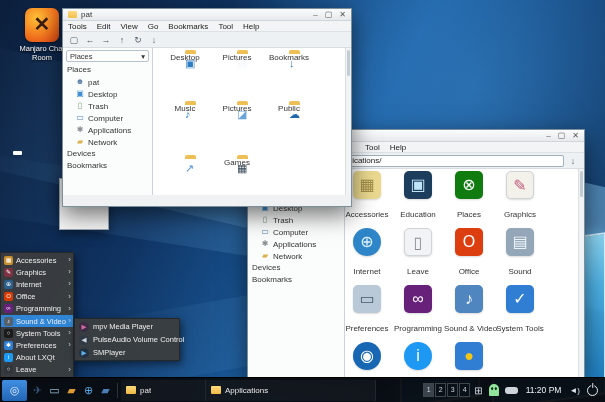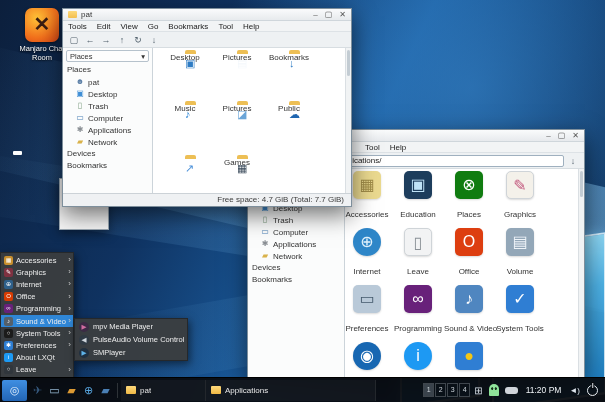--- a/index.html
+++ b/index.html
@@ -111,21 +111,21 @@
   
   .startmenu{position:absolute;left:0;top:252px;width:74px;z-index:40;
     background:rgba(58,61,64,.96);border:1px solid #25282b;box-shadow:2px 3px 8px rgba(0,0,0,.5);
     padding:1px 0;}
   .sm-item{display:flex;align-items:center;height:12.2px;padding:0 2px 0 3px;}
   .sm-item.active{background:#2f86d6;}
   .sm-ico{width:9px;height:9px;border-radius:2px;flex:none;margin-right:3px;text-align:center;}
   .sm-ico i{font-style:normal;font-size:6px;line-height:9px;color:#fff;display:block;}
   .sm-label{flex:1;font-size:7.5px;color:#ededed;white-space:nowrap;overflow:hidden;}
   .sm-arrow{font-size:8px;color:#c9c9c9;line-height:1;}
-  .submenu{position:absolute;left:74px;top:318px;width:114px;z-index:41;
+  .submenu{position:absolute;left:74px;top:318px;width:106px;z-index:41;
     background:rgba(58,61,64,.96);border:1px solid #25282b;box-shadow:2px 3px 8px rgba(0,0,0,.5);
     padding:1px 0;}
   .sub-item{display:flex;align-items:center;height:13px;padding:0 4px;}
   .sub-ico{width:10px;height:10px;border-radius:50%;flex:none;margin-right:4px;text-align:center;}
   .sub-ico i{font-style:normal;font-size:6.5px;line-height:10px;display:block;}
   .sub-label{font-size:7.5px;color:#ededed;white-space:nowrap;}
 
   
   .taskbar{position:absolute;left:0;right:0;bottom:0;height:25px;z-index:50;
     background:rgba(9,11,15,.94);display:flex;align-items:center;border-top:1px solid #000;}
@@ -290,21 +290,21 @@
             <span class="app-tile" style="background: rgb(221, 62, 16);">
               <i style="color: rgb(255, 255, 255);">O</i>
             </span>
             <span class="app-label">Office</span>
           </div>
 
           <div class="app-cell">
             <span class="app-tile" style="background: rgb(147, 167, 184);">
               <i style="color: rgb(238, 243, 248);">▤</i>
             </span>
-            <span class="app-label">Volume</span>
+            <span class="app-label">Sound</span>
           </div>
 
           <div class="app-cell">
             <span class="app-tile" style="background: rgb(185, 201, 216);">
               <i style="color: rgb(68, 89, 107);">▭</i>
             </span>
             <span class="app-label">Preferences</span>
           </div>
 
           <div class="app-cell">
@@ -465,21 +465,20 @@
 
           <div class="folder-cell">
             <span class="folder-ico"><i style="color: rgb(58, 74, 90);">▦</i></span>
             <div class="folder-lbl">Games</div>
           </div>
         </div>
       <div class="vscroll">
           <div class="thumb"></div>
         </div>
     </div>
-    <div class="statusbar">Free space: 4.7 GiB (Total: 7.7 GiB)</div>
   </div>
 
   <div class="startmenu">
 
       <div class="sm-item">
         <span class="sm-ico" style="background: rgb(200, 143, 46);">
           <i style="color: rgb(255, 255, 255);">▦</i>
         </span>
         <span class="sm-label">Accessories</span>
         <span class="sm-arrow">›</span>

